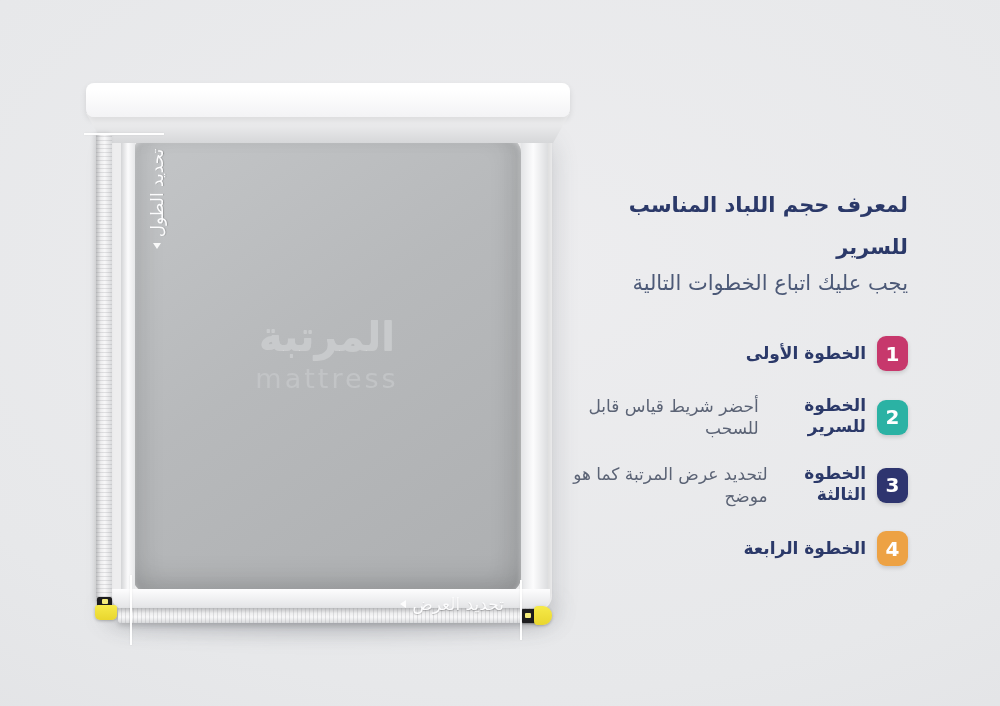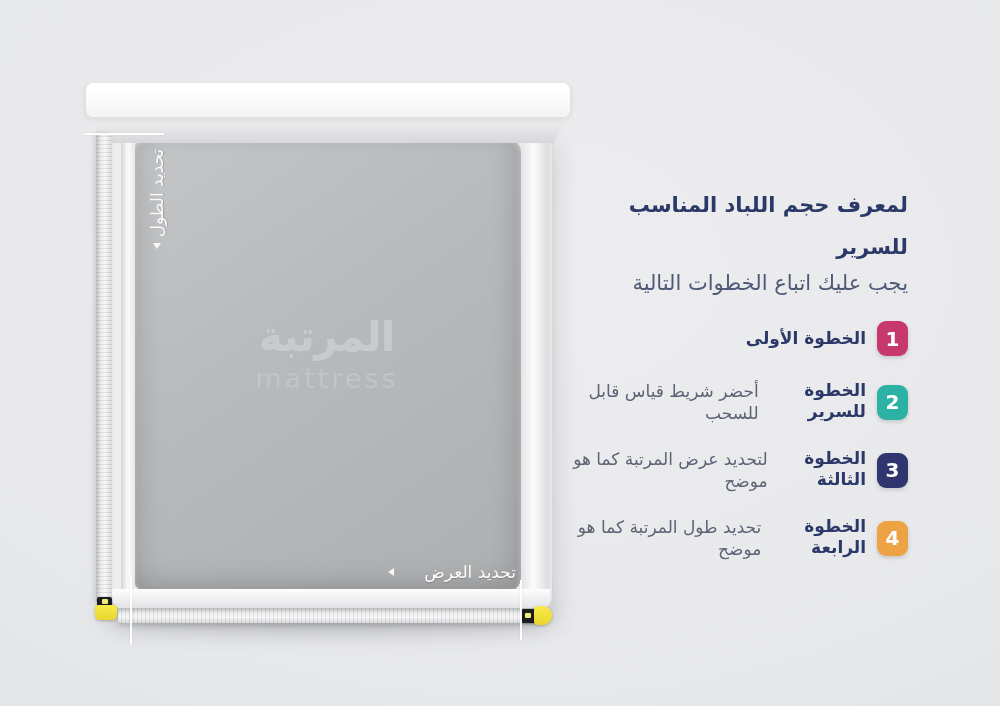--- a/index.html
+++ b/index.html
@@ -67,28 +67,28 @@
   .mark{background:rgba(255,255,255,.95);box-shadow:0 0 2px rgba(0,0,0,.08);}
   .mark-top{left:84px;top:133px;width:80px;height:2px;}
   .mark-left{left:130px;top:575px;width:2px;height:70px;}
   .mark-right{left:520px;top:580px;width:2px;height:60px;}
 
   
   .tape-label{display:flex;direction:rtl;align-items:center;gap:6px;
     color:#fcfcfd;font-size:17px;text-shadow:0 1px 1px rgba(0,0,0,.18);white-space:nowrap;}
   .vlabel{left:101px;top:188px;width:112px;height:22px;justify-content:center;
     transform:rotate(-90deg);}
-  .hlabel{left:388px;top:562px;width:128px;justify-content:space-between;}
+  .hlabel{left:388px;top:594px;width:128px;justify-content:center;}
   .tri-left{width:0;height:0;border-top:4px solid transparent;border-bottom:4px solid transparent;
     border-right:6px solid rgba(255,255,255,.9);}
 
   
   .panel{top:184px;right:92px;width:345px;direction:rtl;text-align:right;color:#2b3969;}
   .panel-title{font-size:21px;font-weight:bold;line-height:42px;color:#2b3969;}
-  .panel-subtitle{font-size:21px;line-height:30px;color:#4c5977;margin-bottom:23px;}
+  .panel-subtitle{font-size:21px;line-height:30px;color:#4c5977;margin-bottom:38px;}
   .step{display:flex;direction:rtl;align-items:center;column-gap:11px;margin-bottom:24px;}
   .badge{flex:0 0 auto;width:31px;height:35px;border-radius:9px;color:#ffffff;
     font-size:20px;font-weight:bold;display:flex;align-items:center;justify-content:center;
     box-shadow:0 2px 4px rgba(0,0,0,.15);}
   .step-texts{display:flex;flex-direction:row;}
   .step-title{font-size:17px;font-weight:bold;line-height:21px;color:#2b3969;}
   .step-desc{font-size:17px;line-height:22px;color:#5b6375;}
 </style>
 </head>
 <body>
@@ -157,16 +157,15 @@
     <div class="step-texts">
       <div class="step-title">الخطوة الثالثة</div>
       <div class="step-desc">لتحديد عرض المرتبة كما هو موضح</div>
     </div>
   </div>
 
   <div class="step">
     <div class="badge" style="background: rgb(237, 162, 68);">4</div>
     <div class="step-texts">
       <div class="step-title">الخطوة الرابعة</div>
-      <div class="step-desc">تحديد طول المرتبة كما هو موضح</div>
     </div>
   </div>
 </div>
 
 </body></html>

